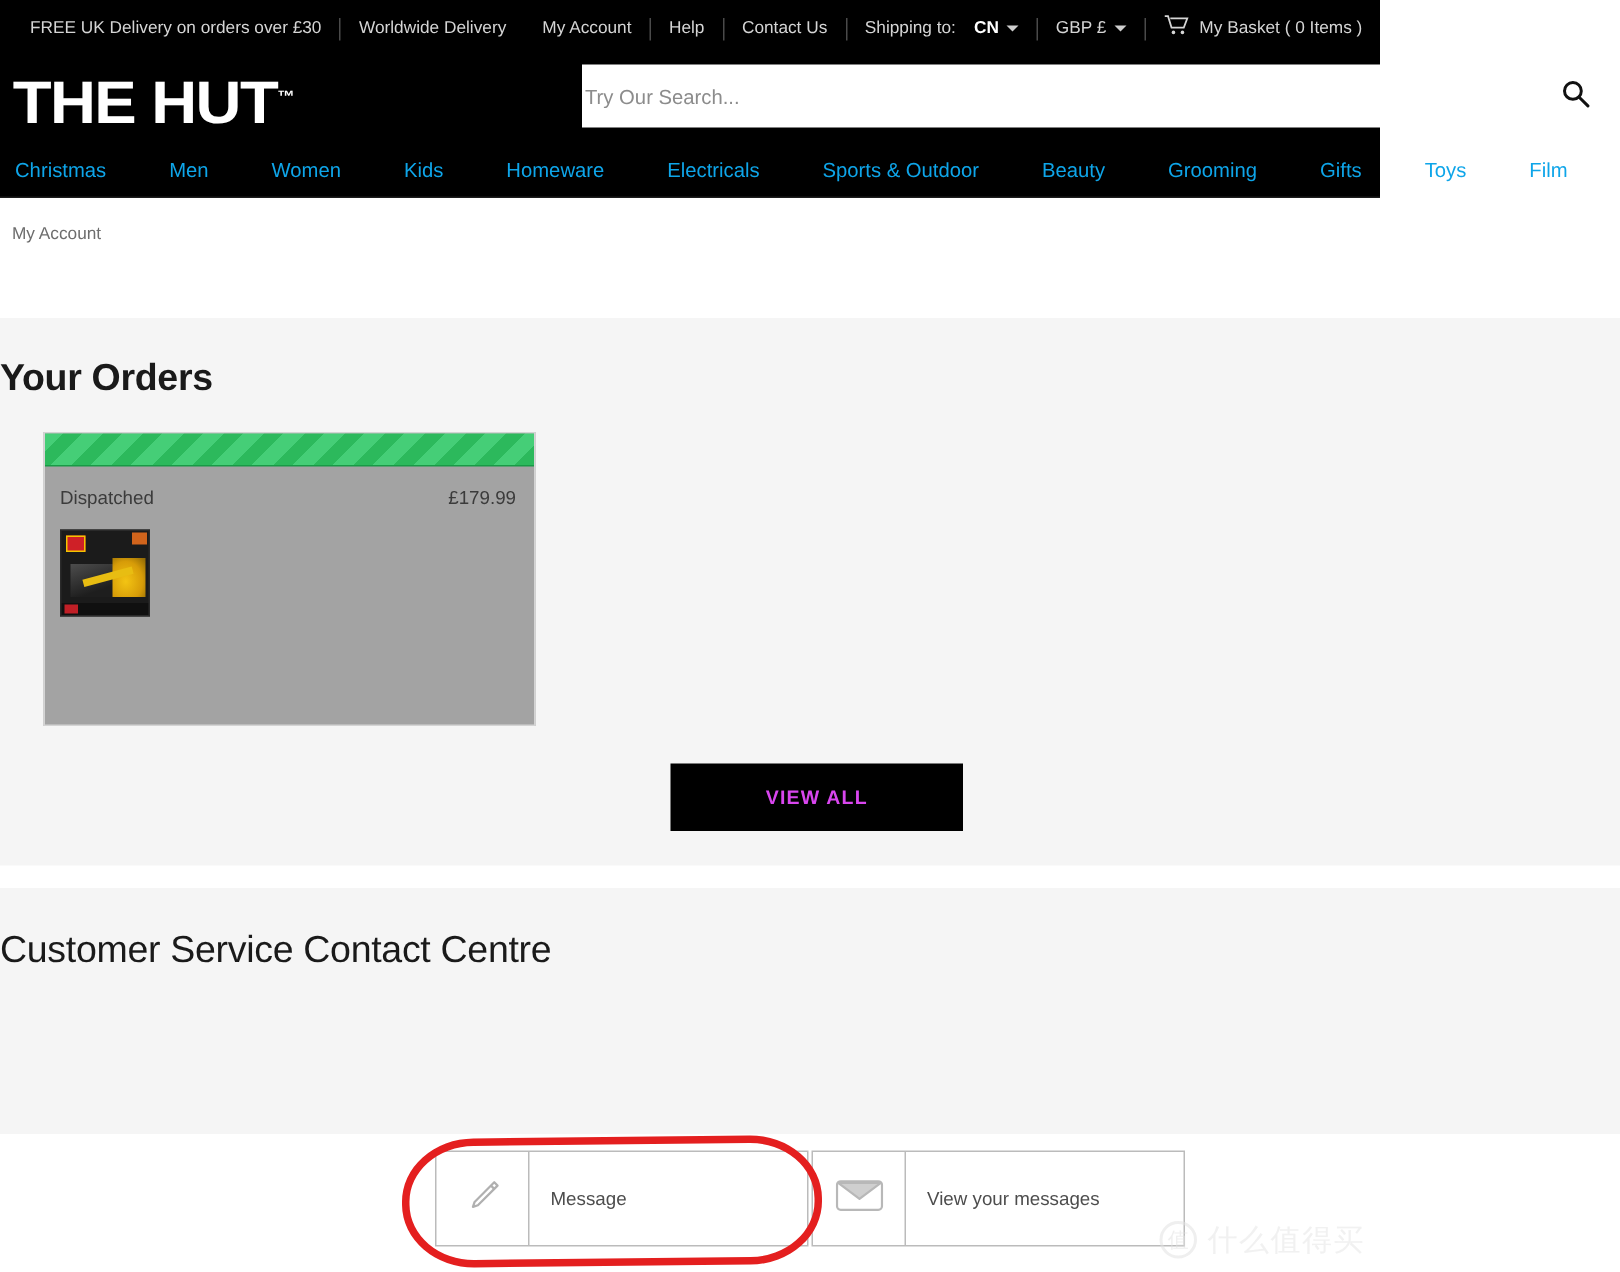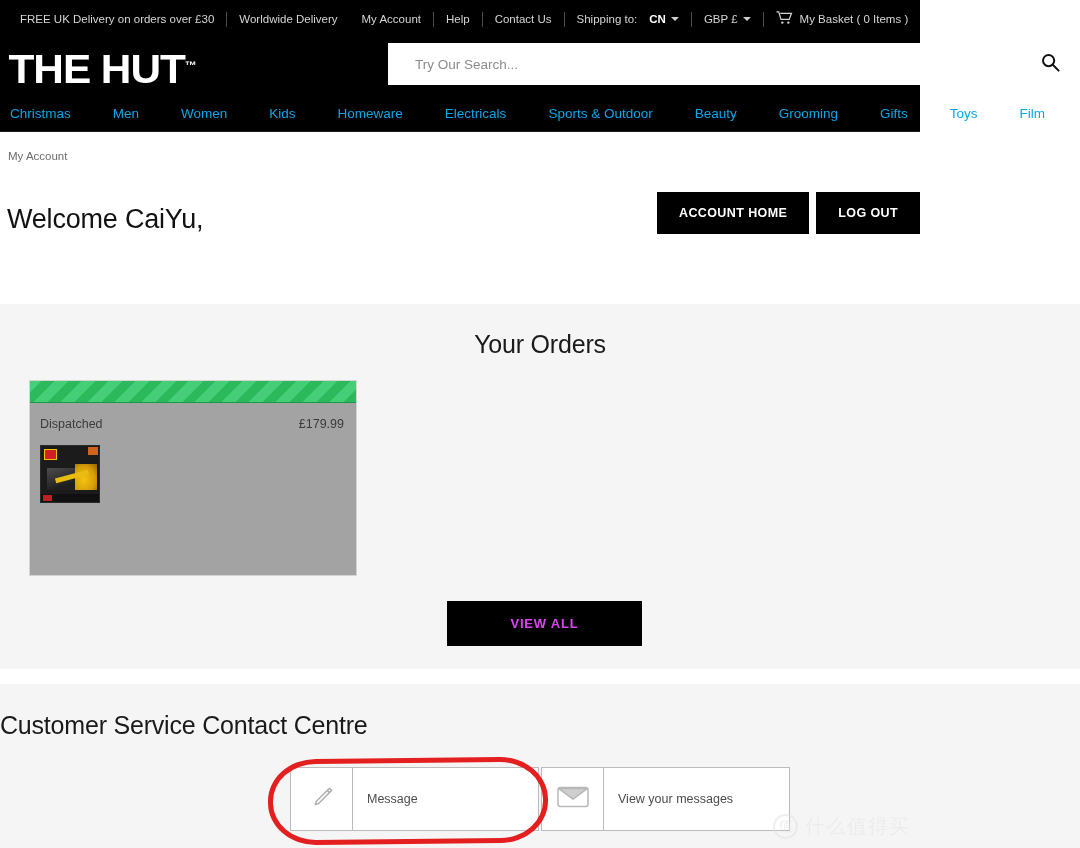--- a/index.html
+++ b/index.html
@@ -84,21 +84,21 @@
     display: flex;
     align-items: center;
   }
   .searchwrap input {
     flex: 1;
     border: 0;
     outline: none;
     font-size: 13.5px;
     font-family: "Liberation Sans", sans-serif;
     color: #0f172a;
-    padding: 0 27px;
+    padding: 0 2px;
     background: transparent;
   }
   .searchwrap input::placeholder { color: #8c8c8c; }
   .search-btn {
     width: 52px; height: 42px;
     background: transparent;
     border: 0;
     display: flex; align-items: center; justify-content: center;
     cursor: pointer;
   }
@@ -171,24 +171,23 @@
   .panel {
     background: #f5f5f5;
     width: 1080px;
   }
   .panel-orders {
     margin-top: 50px;
     height: 365px;
     position: relative;
   }
   .section-title {
-    text-align: center;
     font-size: 25px;
     color: #1a1a1a;
-    font-weight: normal;
+    font-weight: bold;
     padding-top: 26px;
     letter-spacing: -0.2px;
   }
 
   
   .order-card {
     position: absolute;
     left: 29px;
     top: 76px;
     width: 328px;
@@ -453,27 +452,20 @@
     <span class="nav-item">Gifts</span>
     <span class="nav-item">Toys</span>
     <span class="nav-item">Film</span>
 
   </div>
 
   <div class="breadcrumb">
     <span>My Account</span>
   </div>
 
-  <div class="welcomerow">
-    <h1 class="welcome-title">Welcome CaiYu,</h1>
-    <div class="acct-buttons">
-      <button class="acct-btn">ACCOUNT HOME</button>
-      <button class="acct-btn">LOG OUT</button>
-    </div>
-  </div>
 
   <div class="panel panel-orders">
     <div class="section-title">Your Orders</div>
 
     <div class="order-card">
       <div class="order-stripe"></div>
       <div class="order-toprow">
         <span>Dispatched</span>
         <span class="order-price">£179.99</span>
       </div>

